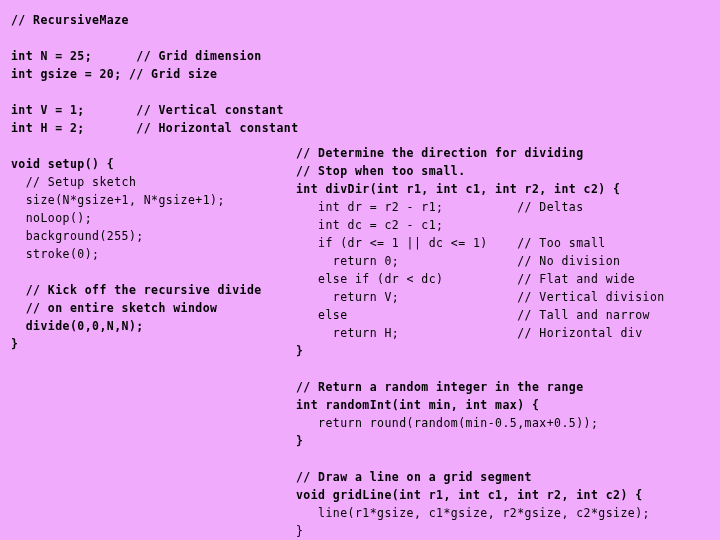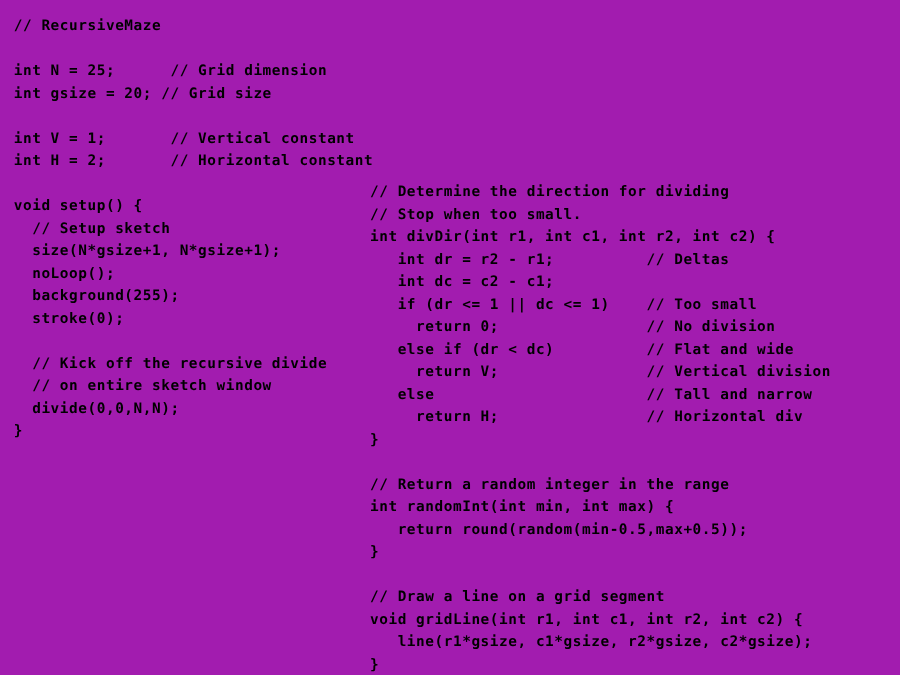--- a/index.html
+++ b/index.html
@@ -5,21 +5,21 @@
 <style>
   html, body {
     margin: 0;
     padding: 0;
     background: #ffffff;
   }
   #page {
     position: relative;
     width: 720px;
     height: 540px;
-    background: #a21caf;
+    background: #f0abfc;
     overflow: hidden;
     font-family: "DejaVu Sans Mono", "Liberation Mono", monospace;
     color: #000000;
   }
   .code-column {
     position: absolute;
     white-space: pre;
     font-size: 11.5px;
     line-height: 18px;
     letter-spacing: 0.45px;
@@ -35,21 +35,21 @@
   }
   .code-line {
     white-space: pre;
     display: block;
     height: 18px;
   }
   .code-line.bold {
     font-weight: bold;
   }
   .code-line.regular {
-    font-weight: bold;
+    font-weight: normal;
   }
   .code-line.blank {
     height: 18px;
   }
 </style>
 </head>
 <body>
 
 <div id="page">
 

